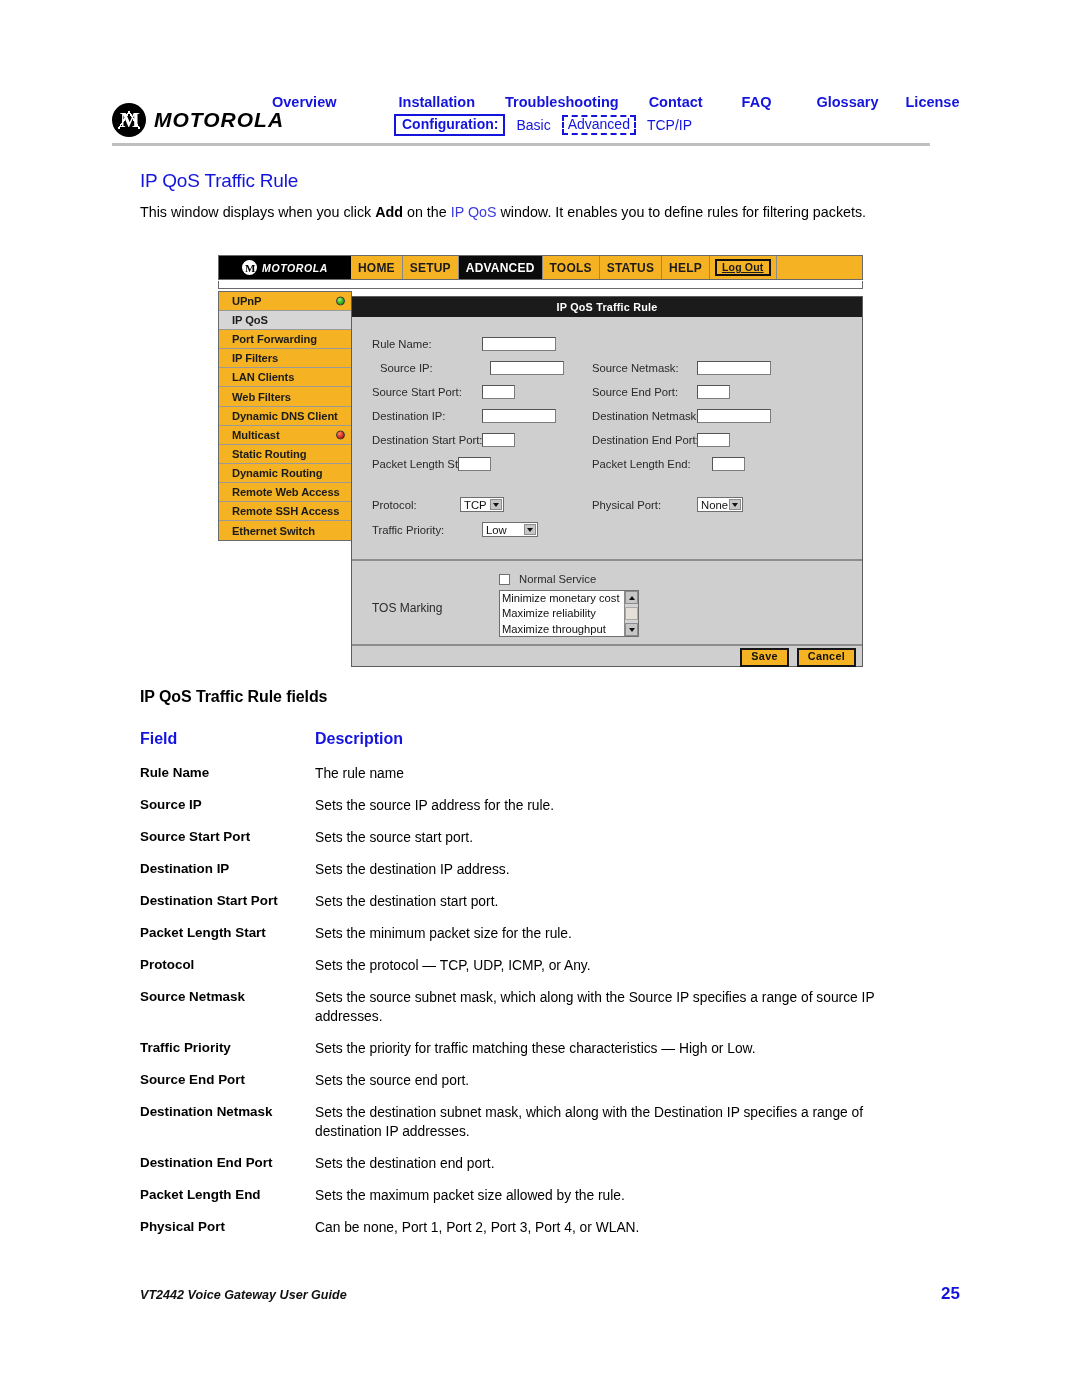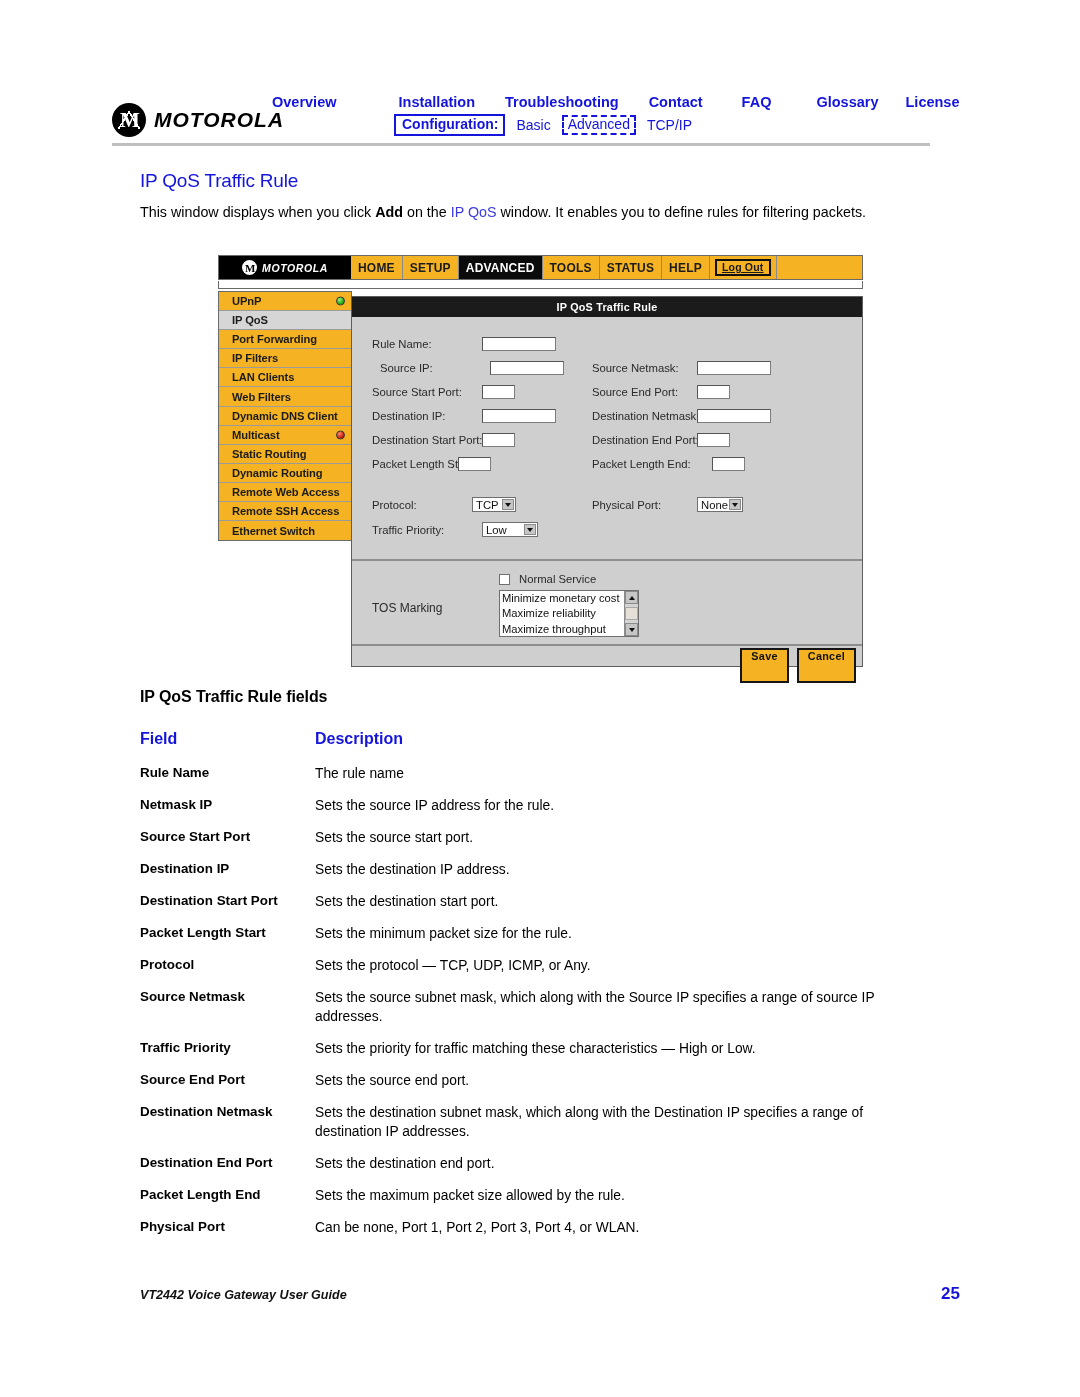--- a/index.html
+++ b/index.html
@@ -216,21 +216,21 @@
   }
   .tos-scroll .thumb { height:13px; background:#e4e0d8; border:1px solid #a9a9a9; }
 
   .panel-foot { position:relative; height:20px; background:#cfcfcf; }
   .panel-foot .btns {
     position:absolute; right:6px; top:2px; display:flex; gap:8px;
   }
   .btn-y {
     background:#f5b324; border:2px solid #151515;
     font-size:10.8px; font-weight:bold; color:#111;
-    padding:0px 9px 19px 9px; letter-spacing:0.3px;
+    padding:0px 9px 3px 9px; letter-spacing:0.3px;
   }
 
   
   .tbl-title {
     position:absolute; left:140px; top:688px;
     font-size:16px; font-weight:bold; letter-spacing:-0.1px;
   }
   .tbl {
     position:absolute; left:140px; top:730px; width:790px;
   }
@@ -413,21 +413,21 @@
       <div class="fld" style="left:240px; top:116px;">
         <span class="lab" style="width:105px">Destination End Port:</span>
         <span class="ti w-short"></span>
       </div>
       <div class="fld" style="left:240px; top:140px;">
         <span class="lab" style="width:120px">Packet Length End:</span>
         <span class="ti w-short"></span>
       </div>
 
       <div class="fld" style="left:20px; top:180px;">
-        <span class="lab" style="width:100px">Protocol:</span>
+        <span class="lab" style="width:88px">Protocol:</span>
         <span class="sel-box" style="width:44px">
           <span>TCP</span>
           <span class="arrow">
               <i></i>
             </span>
         </span>
       </div>
       <div class="fld" style="left:20px; top:205px;">
         <span class="lab" style="width:110px">Traffic Priority:</span>
         <span class="sel-box" style="width:56px">
@@ -485,21 +485,21 @@
   <div class="hrow">
     <span class="c1">Field</span>
     <span class="c2">Description</span>
   </div>
   <div id="tblRows">
       <div class="row">
         <div class="c1">Rule Name</div>
         <div class="c2">The rule name</div>
       </div>
       <div class="row">
-        <div class="c1">Netmask IP</div>
+        <div class="c1">Source IP</div>
         <div class="c2">Sets the source IP address for the rule.</div>
       </div>
       <div class="row">
         <div class="c1">Source Start Port</div>
         <div class="c2">Sets the source start port.</div>
       </div>
       <div class="row">
         <div class="c1">Destination IP</div>
         <div class="c2">Sets the destination IP address.</div>
       </div>

